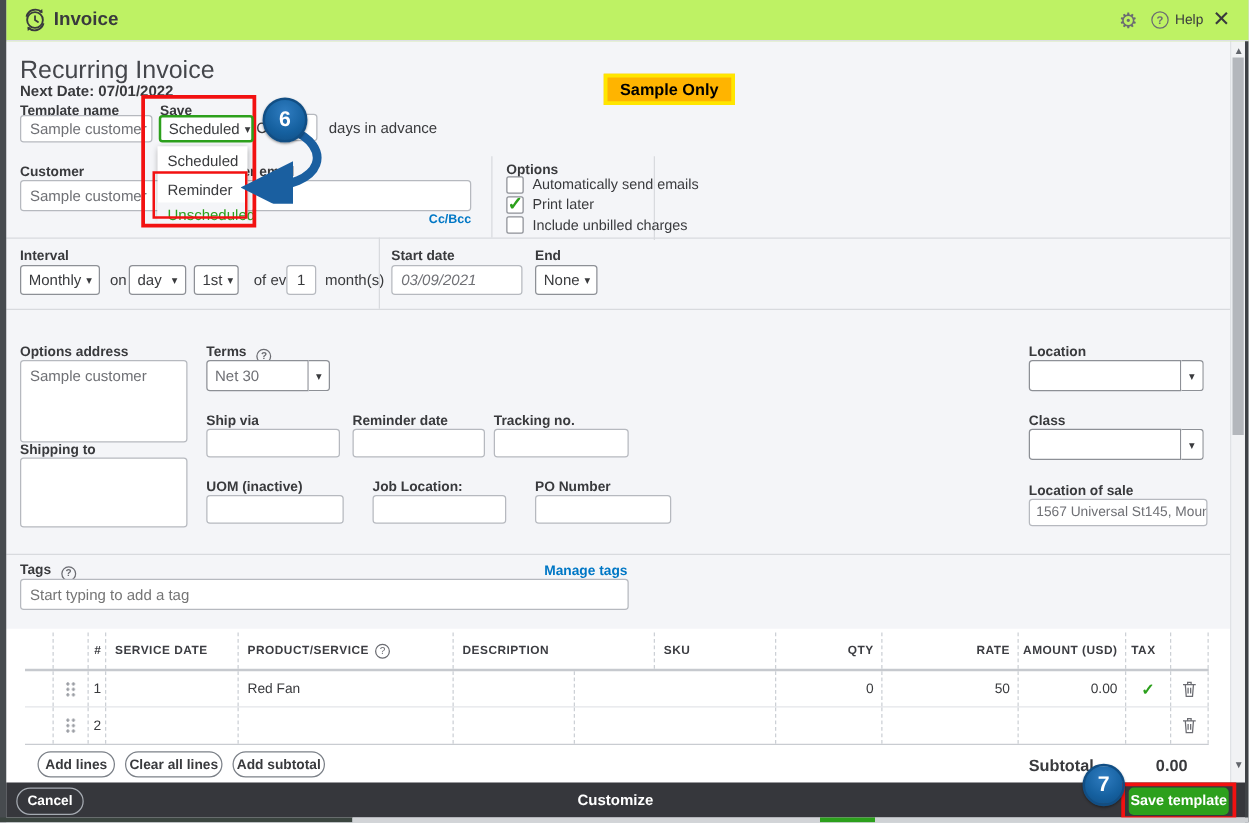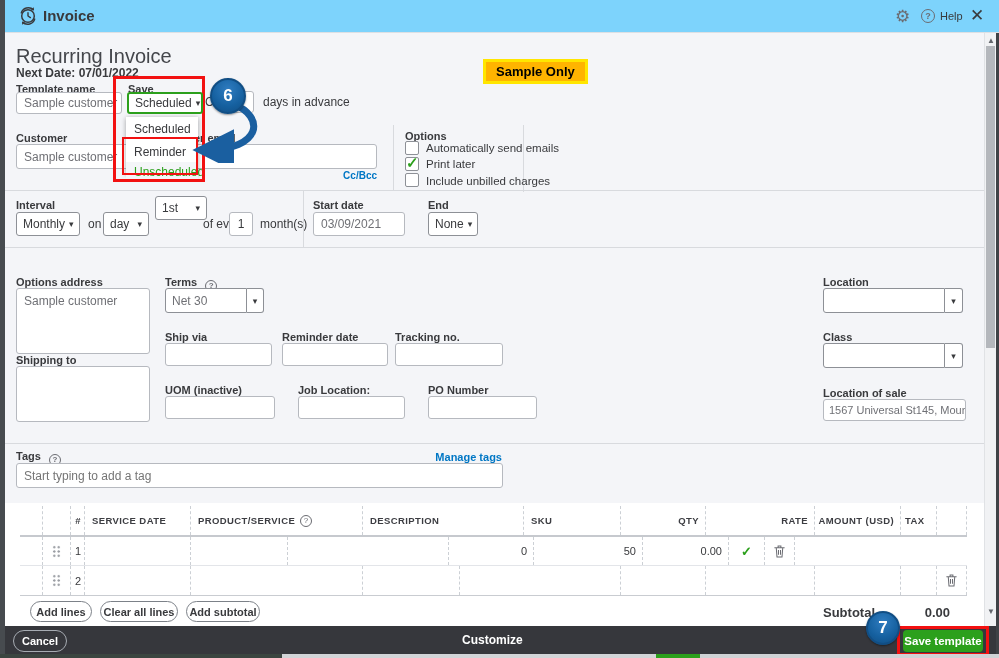--- a/index.html
+++ b/index.html
@@ -6,21 +6,21 @@
   html,body { width:999px; height:658px; }
   body { font-family:"Liberation Sans", sans-serif; background:#9aa0a6; }
   .screen { position:relative; width:999px; height:658px; background:#f4f5f8; overflow:hidden; }
   .abs { position:absolute; }
 
   
   .edge-left { left:0; top:0; width:5px; height:658px; background:#474b4f; z-index:40; }
   .edge-right { left:996px; top:33px; width:3px; height:625px; background:#3f4246; z-index:40; }
 
   
-  .topbar { left:5px; top:0; width:994px; height:33px; background:#7dd3fc; border-bottom:1px solid #dde0e4; z-index:30; }
+  .topbar { left:5px; top:0; width:994px; height:33px; background:#bef264; border-bottom:1px solid #dde0e4; z-index:30; }
   .app-title { position:absolute; left:38px; top:7px; font-size:15px; font-weight:700; color:#393a3d; }
   .gear { position:absolute; left:890px; top:6px; font-size:17px; color:#6b6c72; cursor:pointer; }
   .qcirc { display:inline-flex; align-items:center; justify-content:center; border:1.4px solid #6b6c72; border-radius:50%; color:#6b6c72; font-weight:700; }
   .help-circ { position:absolute; left:916px; top:9px; width:14px; height:14px; font-size:9px; }
   .help-txt { position:absolute; left:935px; top:10px; font-size:11px; color:#393a3d; }
   .close-x { position:absolute; left:965px; top:5px; font-size:17px; color:#393a3d; cursor:pointer; }
 
   .h1 { font-size:20px; font-weight:400; color:#44464b; }
   .next-date { font-size:12px; font-weight:600; color:#393a3d; }
   .sample-badge { background:#ffb400; border:3px solid #ffe600; color:#000; font-weight:700; font-size:13px; padding:2px 10px; }
@@ -150,34 +150,34 @@
   <div class="abs lbl" style="left:16px; top:199px;">Interval</div>
   <div class="abs sel" style="left:16px; top:212px; width:64px; height:24px;">
     <span>Monthly</span>
     <span class="caret">▾</span>
   </div>
   <div class="abs txt" style="left:88px; top:217px;">on</div>
   <div class="abs sel" style="left:103px; top:212px; width:46px; height:24px;">
     <span>day</span>
     <span class="caret">▾</span>
   </div>
-  <div class="abs sel" style="left:155px; top:196px; width:52px; height:24px;">
+  <div class="abs sel" style="left:155px; top:212px; width:36px; height:24px;">
     <span>1st</span>
     <span class="caret">▾</span>
   </div>
   <div class="abs txt" style="left:203px; top:217px;">of every</div>
   <div class="abs inp" style="left:229px; top:212px; width:24px; height:24px; justify-content:center; color:#393a3d;">
     <span>1</span>
   </div>
   <div class="abs txt" style="left:260px; top:217px;">month(s)</div>
 
   <div class="abs vdiv" style="left:303px; top:190px; height:57px;"></div>
 
   <div class="abs lbl" style="left:313px; top:199px;">Start date</div>
-  <div class="abs inp" style="left:313px; top:212px; width:92px; height:24px;">
+  <div class="abs inp" style="left:313px; top:212px; width:105px; height:24px;font-style:italic;">
     <span>03/09/2021</span>
   </div>
   <div class="abs lbl" style="left:428px; top:199px;">End</div>
   <div class="abs sel" style="left:428px; top:212px; width:50px; height:24px;">
     <span>None</span>
     <span class="caret">▾</span>
   </div>
 
   <div class="abs hdiv" style="left:5px; top:247px; width:979px;"></div>
 
@@ -260,20 +260,21 @@
       <div class="tcell last w-del"></div>
     </div>
 
     <div class="trow" style="height:29px; border-bottom:1px solid #e3e5e9;">
       <div class="tcell sp w-sp"></div>
       <div class="tcell w-drag">
           <span class="drag-dots"></span>
         </div>
       <div class="tcell ra w-num" style="padding-right:3px;">1</div>
       <div class="tcell la w-svc"></div>
+      <div class="tcell la w-prod">Red Fan</div>
       <div class="tcell la w-sku"></div>
       <div class="tcell la w-desc"></div>
       <div class="tcell ra w-qty">0</div>
       <div class="tcell ra w-rate">50</div>
       <div class="tcell ra w-amt">0.00</div>
       <div class="tcell ca w-tax">
           <span class="greencheck">✓</span>
         </div>
       <div class="tcell last ca w-del">
         <svg width="13" height="15" viewBox="0 0 14 16">

